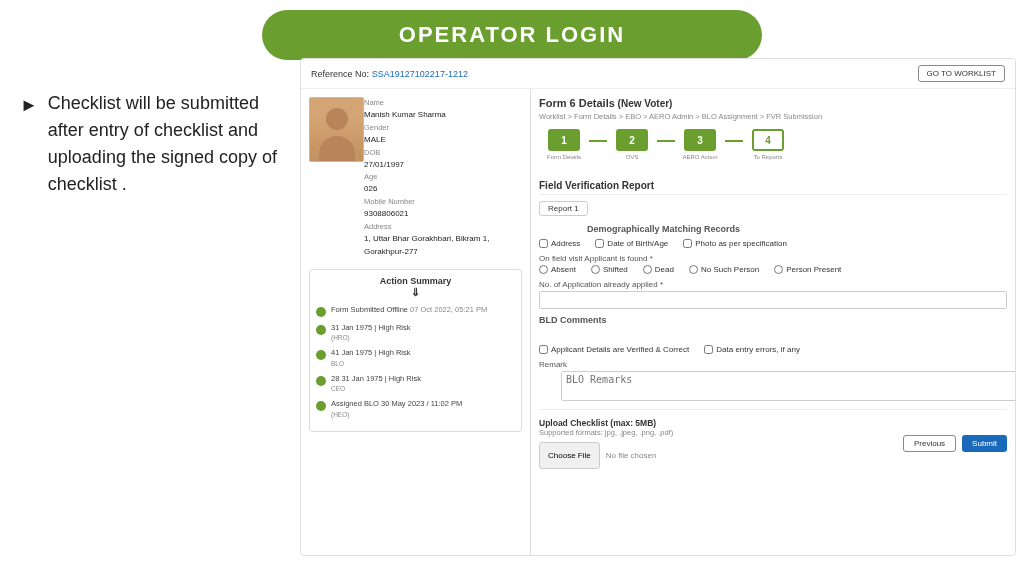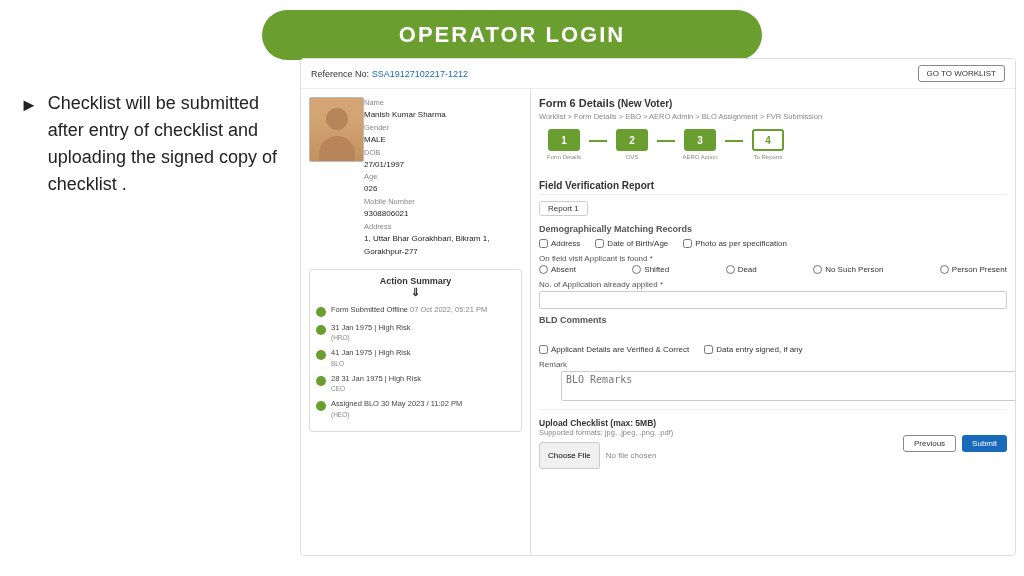--- a/index.html
+++ b/index.html
@@ -234,20 +234,21 @@
       padding: 2px 8px;
       display: inline-block;
       margin-bottom: 8px;
     }
 
     .sub-section-title {
       font-size: 9px;
       color: #555;
       font-weight: bold;
       margin-bottom: 5px;
+      margin-left: 48px;
     }
 
     .checkbox-row {
       display: flex;
       gap: 15px;
       margin-bottom: 6px;
       align-items: center;
     }
     .checkbox-item {
       display: flex;
@@ -260,21 +261,20 @@
       width: 9px;
       height: 9px;
       margin: 0;
     }
 
     .radio-row {
       display: flex;
       gap: 15px;
       margin-bottom: 6px;
       align-items: center;
-      justify-content: space-between;
     }
     .radio-item {
       display: flex;
       align-items: center;
       gap: 3px;
       font-size: 8px;
       color: #333;
     }
     .radio-item input[type="radio"] {
       width: 9px;
@@ -609,21 +609,21 @@
 
         <div class="form-field-row">
           <div class="bld-comments-label">BLD Comments</div>
           <div class="checkbox-row">
             <div class="checkbox-item">
               <input type="checkbox" style="">
               <span>Applicant Details are Verified &amp; Correct</span>
             </div>
             <div class="checkbox-item">
               <input type="checkbox" style="">
-              <span>Data entry signed, if any</span>
+              <span>Data entry errors, if any</span>
             </div>
           </div>
         </div>
 
         <div class="form-field-row">
           <div class="form-field-label">Remark</div>
           <textarea class="form-textarea" placeholder="BLO Remarks" style=""></textarea>
         </div>
       </div>
 

